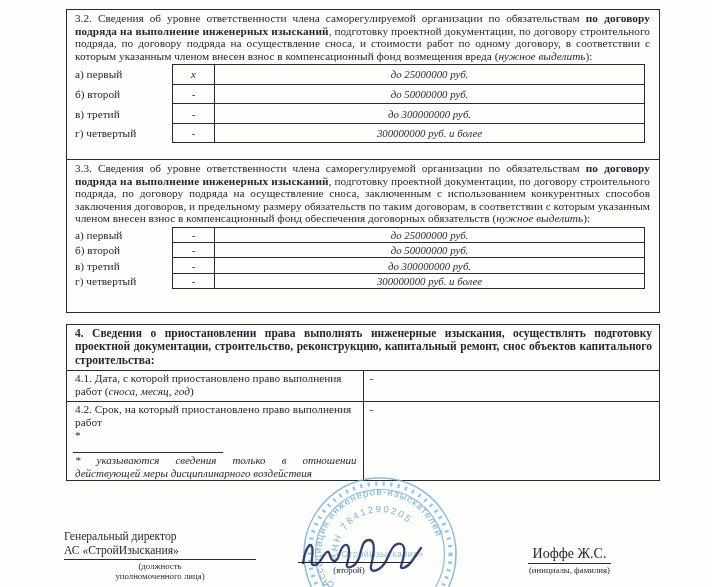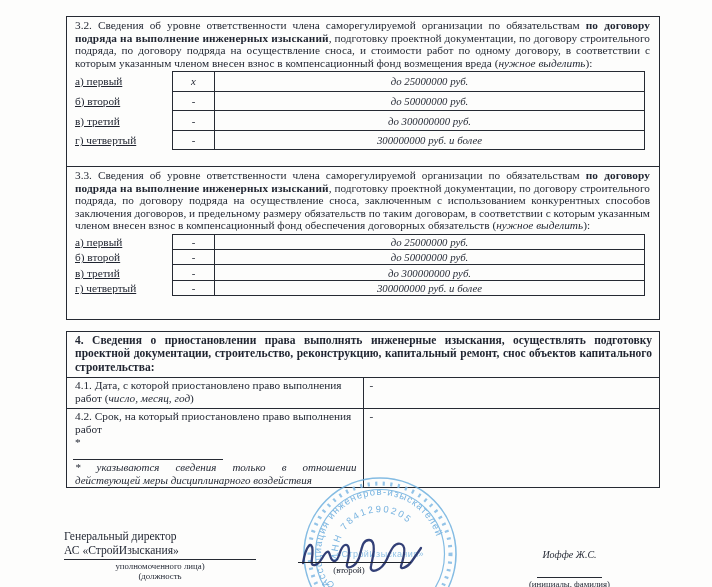--- a/index.html
+++ b/index.html
@@ -1,32 +1,32 @@
 <!DOCTYPE html>
 <html><head>
 <meta charset="utf-8">
 <style>
   html,body{margin:0;padding:0;background:#e9e9e9;}
   .page{
     position:relative;width:712px;height:587px;background:#fdfdfc;
     font-family:"Liberation Serif", serif;color:#1f2430;overflow:hidden;
     margin:0 auto;
   }
-  .doc{position:absolute;left:66px;top:16px;width:594px;}
+  .doc{position:absolute;left:66px;top:9px;width:594px;}
   
   .frame{border:1.6px solid #262a33;}
   .cell{padding:2px 9px 1px 8px;}
   .cell32{border-bottom:1.4px solid #262a33;height:146px;}
   .cell33{height:149px;}
   .para{margin:0;font-size:11.3px;line-height:12.55px;text-align:justify;}
   .para b{letter-spacing:.1px;}
   
   .levels{display:flex;margin-top:2px;}
   .labels{flex:0 0 97px;}
-  .lab{font-size:11.3px;display:flex;align-items:center;text-decoration:underline;}
+  .lab{font-size:11.3px;display:flex;align-items:center;}
   .levels32 .lab{height:19.8px;}
   .levels33 .lab{height:15.6px;}
   table.grid{border-collapse:collapse;table-layout:fixed;width:473px;}
   table.grid td{border:1.3px solid #262a33;padding:0;text-align:center;
     font-style:italic;vertical-align:middle;}
   td.mark{width:41px;font-size:10.8px;}
   td.val{font-size:10.8px;}
   .grid32 td{height:18.4px;}
   .grid33 td{height:14.2px;}
   .gap{height:11px;}
@@ -45,22 +45,22 @@
   
   .sig-left{position:absolute;left:64px;top:530px;width:192px;
     font-size:11.6px;line-height:13.5px;}
   .sig-left .names{padding-bottom:2px;border-bottom:1.4px solid #262a33;}
   .sig-left .caption{text-align:center;font-size:8.8px;line-height:10px;margin-top:1px;}
   .sig-line{position:absolute;left:298px;top:562px;width:113px;
     border-top:1.4px solid #20242c;z-index:4;}
   .sig-caption{position:absolute;left:318px;top:565px;width:62px;text-align:center;
     font-size:8.8px;z-index:4;}
   .sig-right{position:absolute;left:502px;top:544px;width:135px;text-align:center;}
-  .sig-right .name{display:inline-block;font-size:10px;
-    border-bottom:1.3px solid #262a33;padding:0 5px 17px;font-style:italic;}
+  .sig-right .name{display:inline-block;font-size:14px;
+    border-bottom:1.3px solid #262a33;padding:0 5px 1px;}
   .sig-right .caption{font-size:8.8px;line-height:10px;margin-top:1px;}
   .stamp-svg{position:absolute;left:295px;top:469px;z-index:2;}
   .sign-svg{position:absolute;left:299px;top:527px;z-index:3;}
 </style>
 </head>
 <body>
 
 <div class="page">
 
   <div class="doc">
@@ -134,21 +134,21 @@
     </div>
 
     <div class="gap"></div>
 
     <table class="sec4">
       <tbody>
         <tr>
           <td class="s4head" colspan="2">4. Сведения о приостановлении права выполнять инженерные изыскания, осуществлять подготовку проектной документации, строительство, реконструкцию, капитальный ремонт, снос объектов капитального строительства:</td>
         </tr>
         <tr class="r41">
-          <td class="s4l"><span>4.1. Дата, с которой приостановлено право выполнения работ (</span><i>число, месяц, год</i><span>)</span></td>
+          <td class="s4l"><span>4.1. Дата, с которой приостановлено право выполнения работ (</span><i>сноса, месяц, год</i><span>)</span></td>
           <td class="s4r">-</td>
         </tr>
         <tr class="r42">
           <td class="s4l">
             <div>4.2. Срок, на который приостановлено право выполнения работ</div>
             <div class="ast">*</div>
             <div class="fnote-rule"></div>
             <div class="fnote">* указываются сведения только в отношении действующей меры дисциплинарного воздействия</div>
           </td>
           <td class="s4r">-</td>
@@ -194,22 +194,22 @@
 
   <div class="sig-line"></div>
   <div class="sig-caption">(второй)</div>
 
   <div class="sig-left">
     <div class="names">
       <div>Генеральный директор</div>
       <div>АС «СтройИзыскания»</div>
     </div>
     <div class="caption">
+      <div>(должность</div>
       <div>уполномоченного лица)</div>
-      <div>(должность</div>
     </div>
   </div>
 
   <div class="sig-right">
     <div><span class="name">Иоффе Ж.С.</span></div>
     <div class="caption">(инициалы, фамилия)</div>
   </div>
 
 </div>
 

